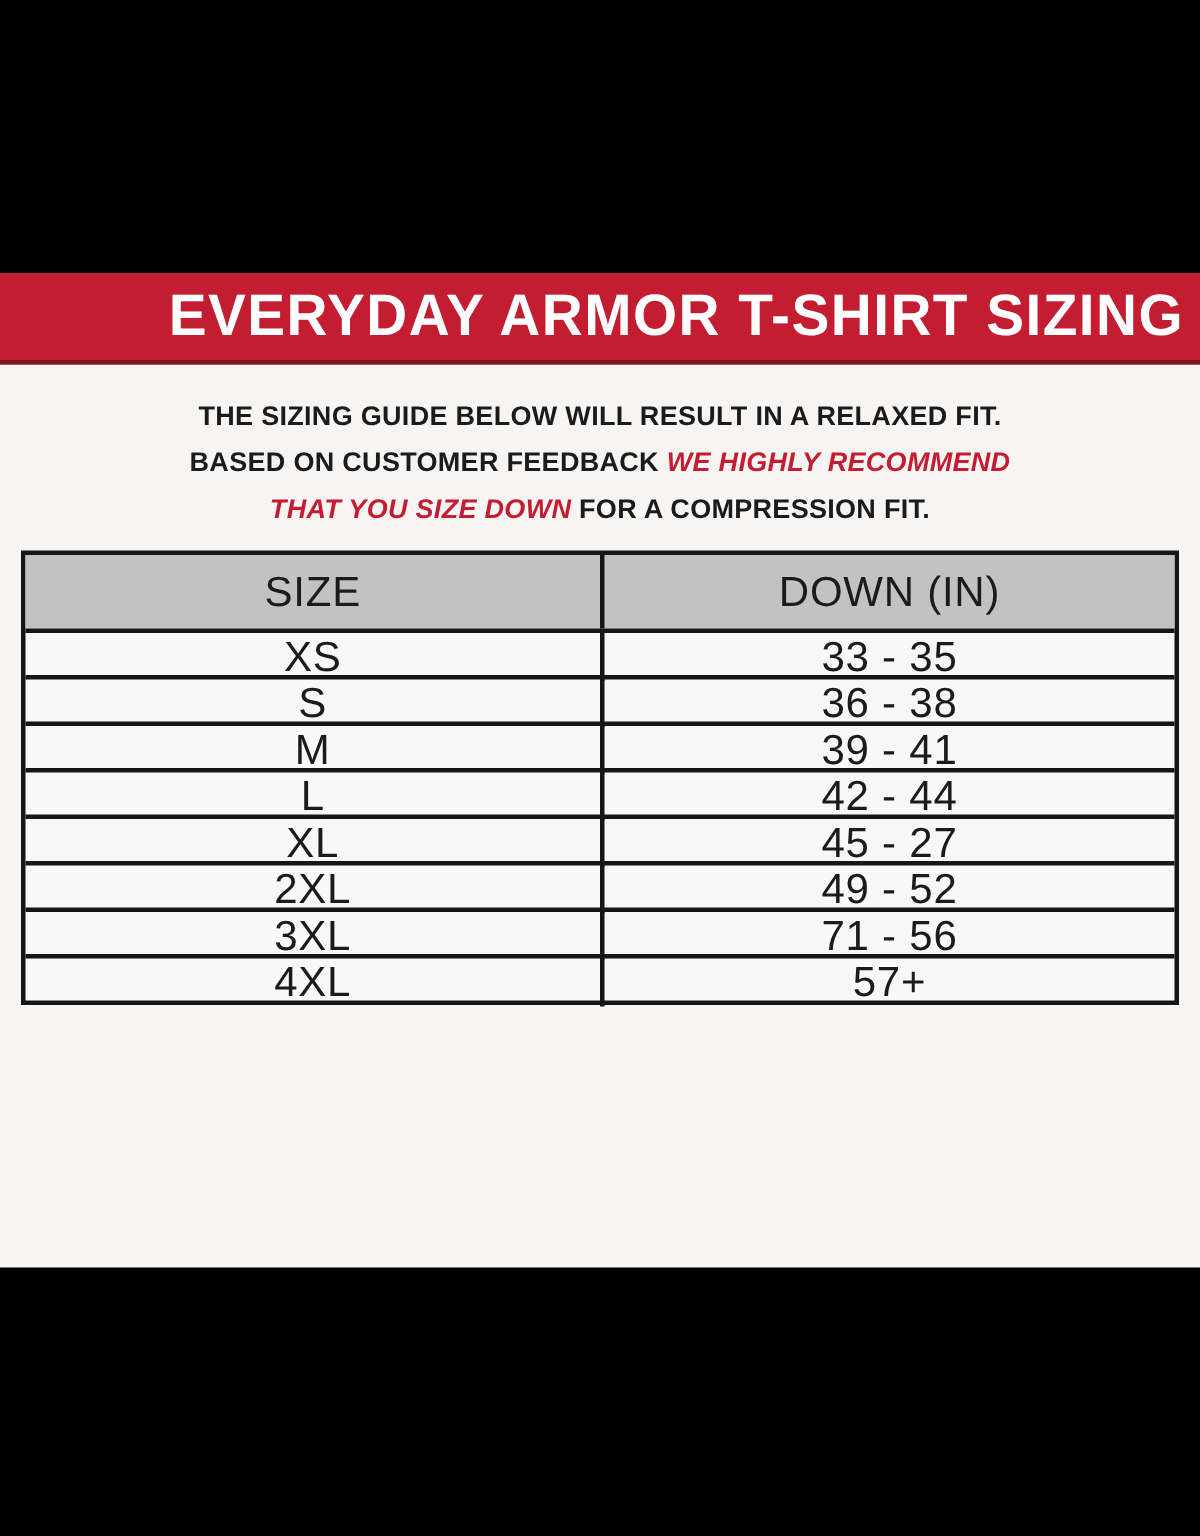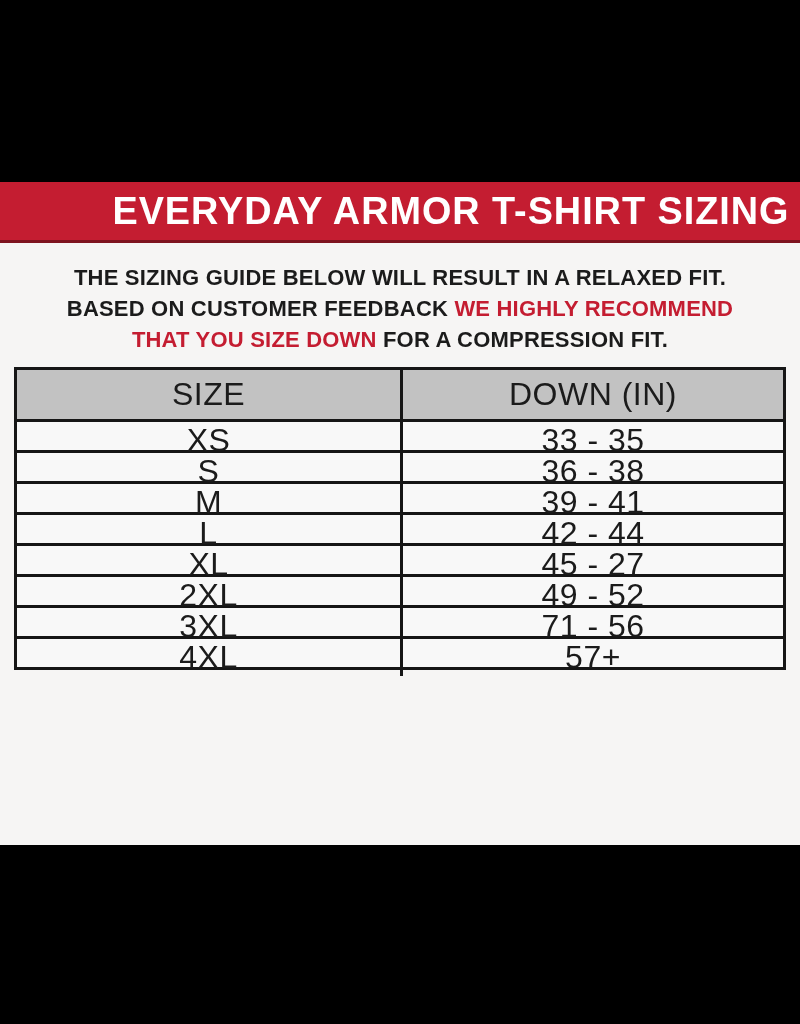--- a/index.html
+++ b/index.html
@@ -42,28 +42,29 @@
     color: #ffffff;
     font-size: 39px;
     font-weight: bold;
     letter-spacing: 1px;
     white-space: nowrap;
     transform: scaleX(0.97);
   }
   .intro {
     margin-top: 19px;
     text-align: center;
-    font-size: 22px;
+    font-size: 18px;
     font-weight: bold;
     line-height: 31px;
     color: var(--text_black);
     letter-spacing: 0.2px;
   }
   .intro .em {
     color: var(--accent_red);
+    font-style: italic;
   }
   .sizing-table {
     width: 772px;
     margin: 12px auto 0 auto;
     border: 3px solid var(--border_black);
     background: var(--cell_bg);
   }
   .t-row {
     display: grid;
     grid-template-columns: 1fr 1fr;
@@ -72,21 +73,21 @@
   }
   .t-row.header {
     border-top: none;
     background: var(--header_gray);
     height: 49px;
   }
   .t-cell {
     display: flex;
     align-items: center;
     justify-content: center;
-    font-size: 32px;
+    font-size: 28px;
     color: var(--text_black);
     border-left: 3px solid var(--border_black);
     letter-spacing: 0.5px;
   }
   .t-cell:first-child { border-left: none; }
   .t-row.header .t-cell { font-weight: normal; }
 </style>
 </head>
 <body>
 

